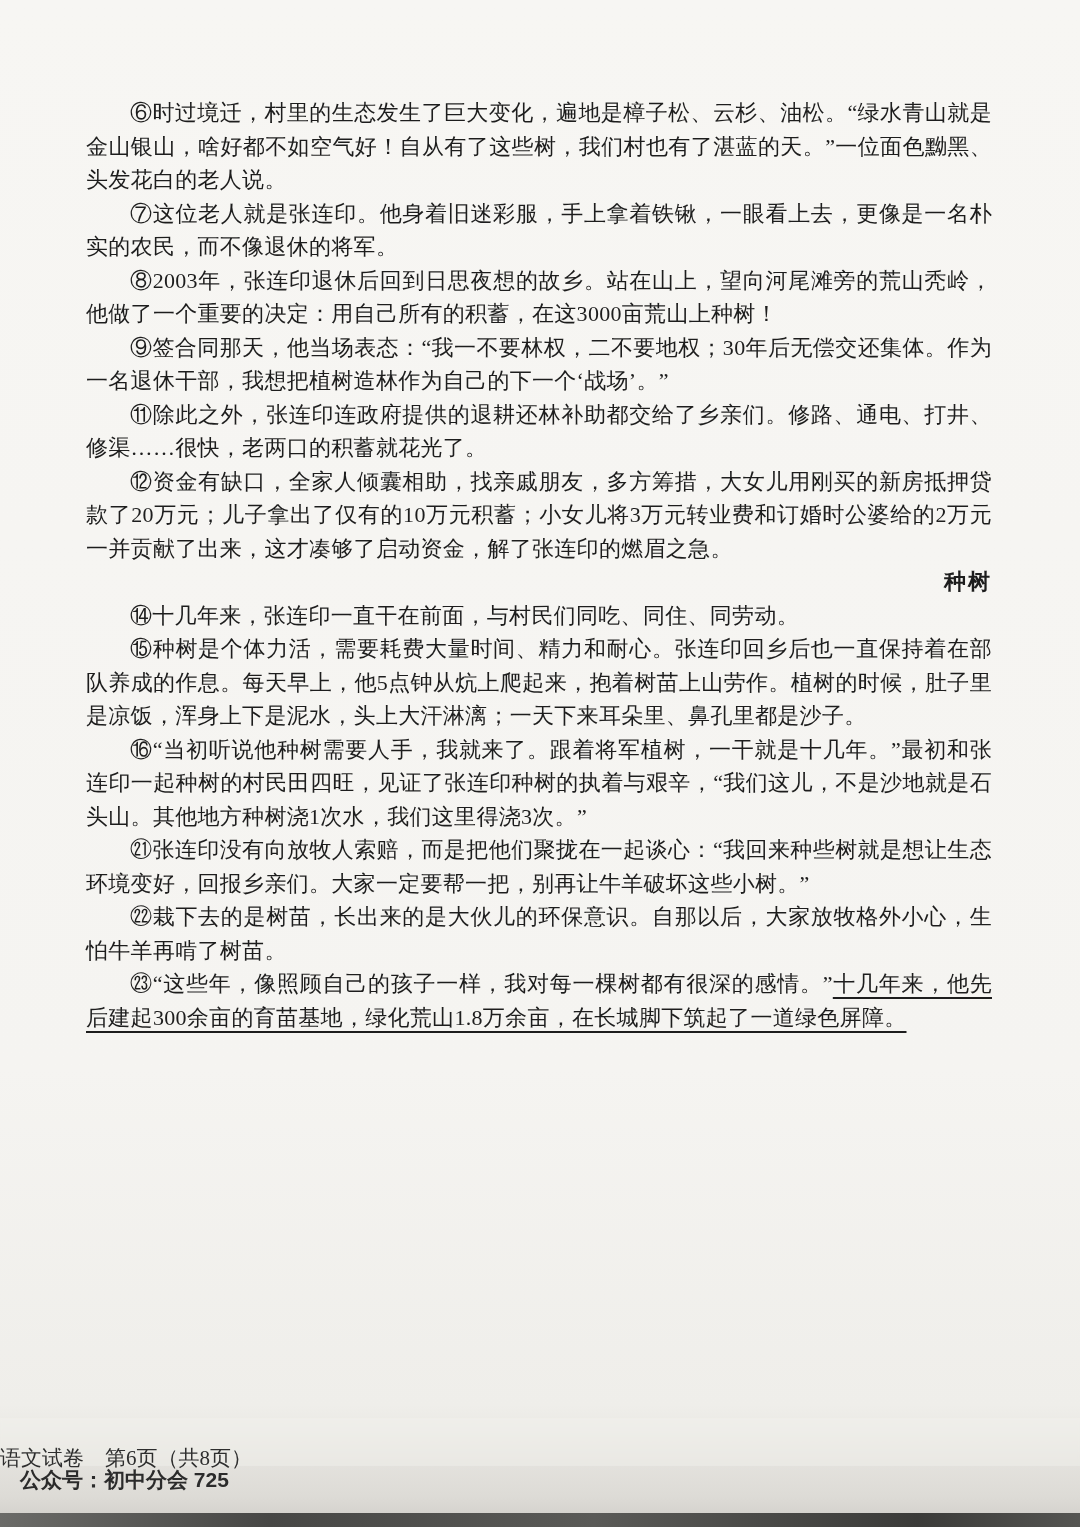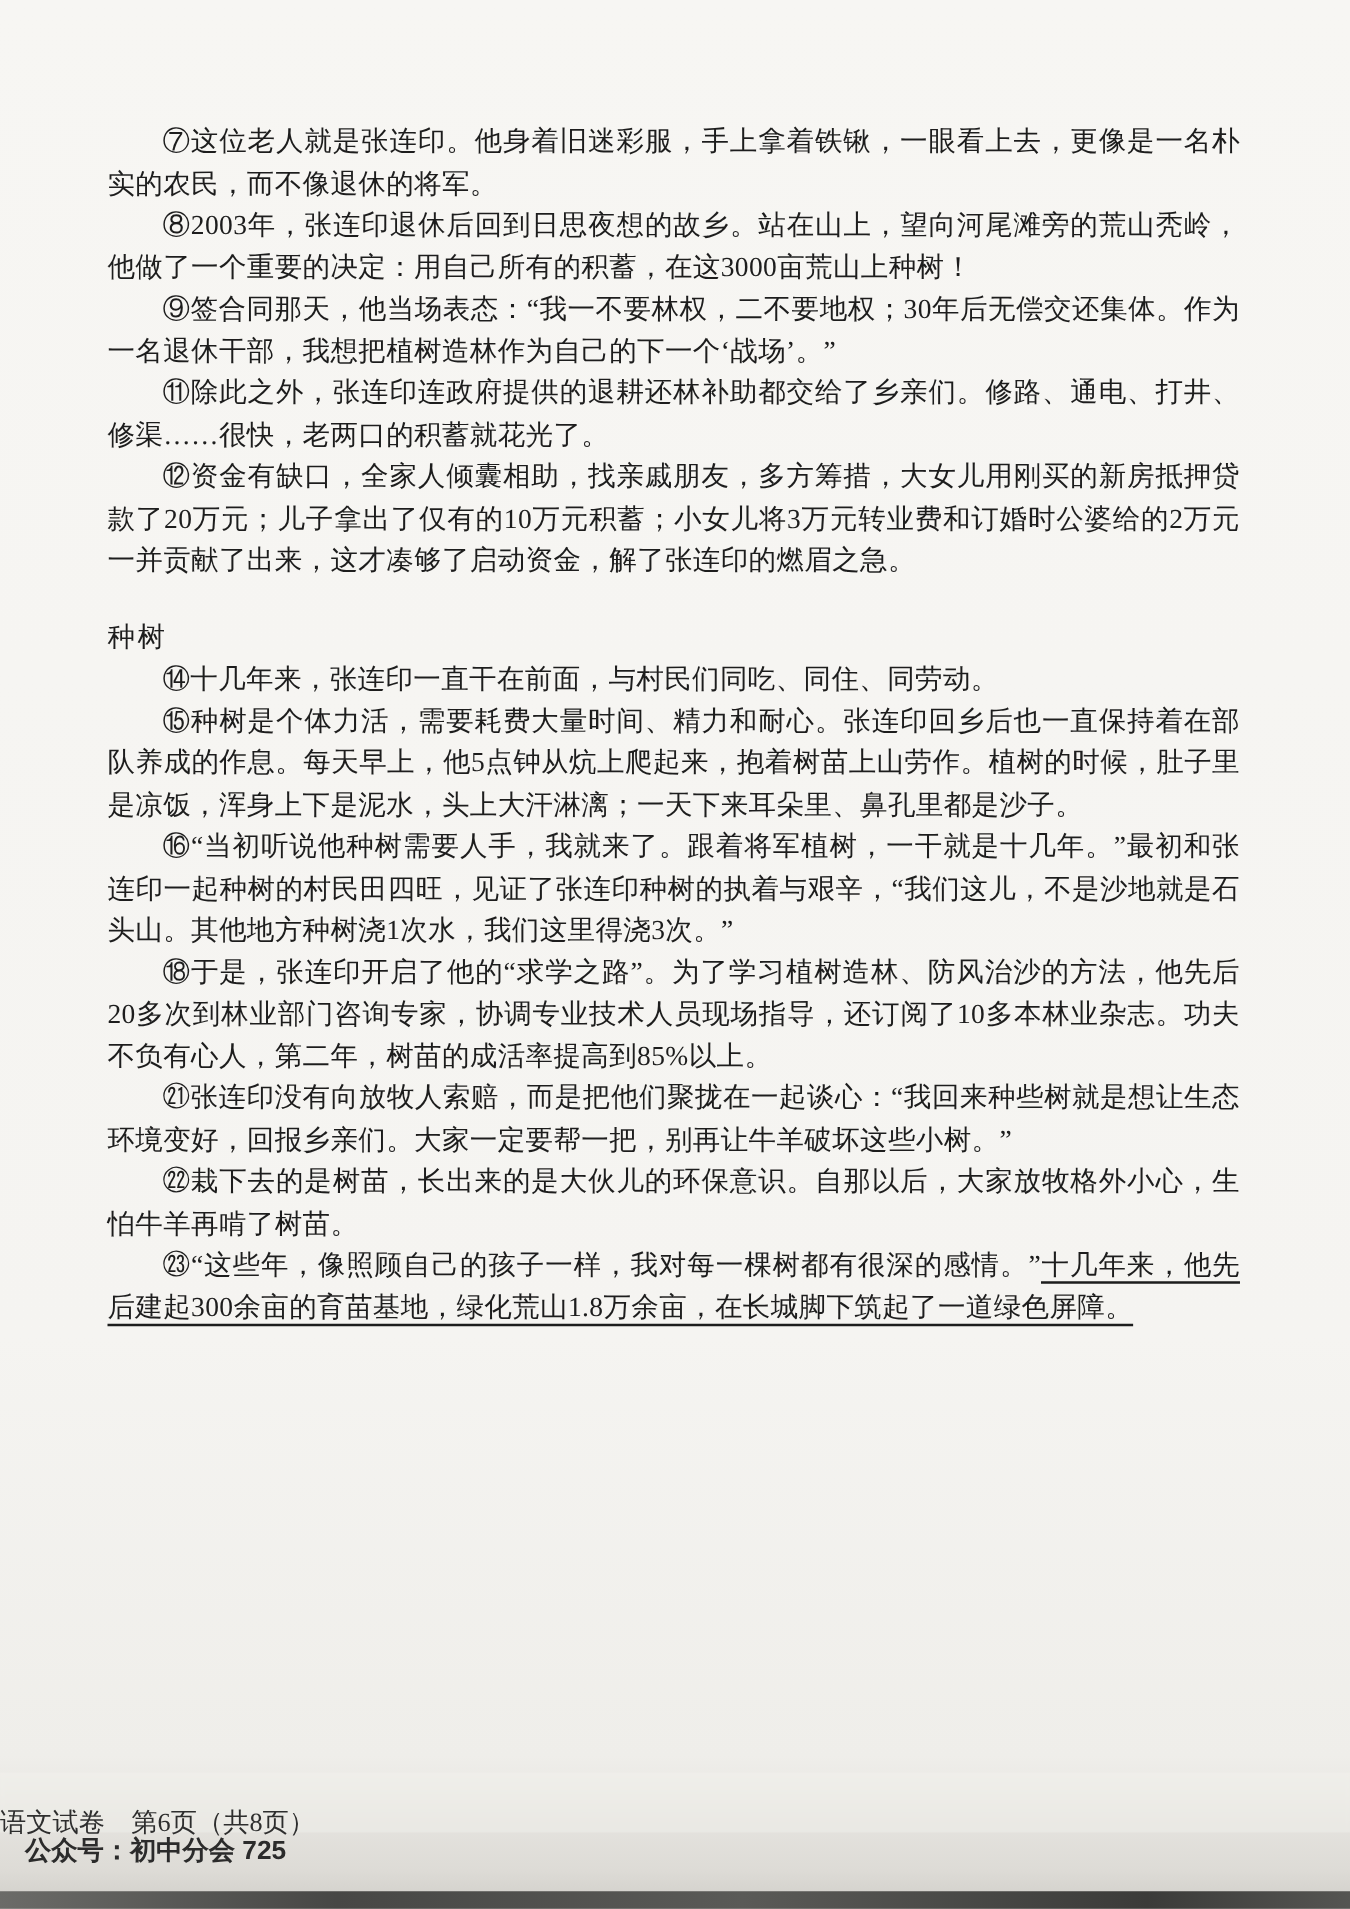--- a/index.html
+++ b/index.html
@@ -14,21 +14,21 @@
     background:linear-gradient(180deg,#f7f6f3 0%,#f5f4f1 70%,#efeeea 92%,#dddbd6 98%,#cfcdc8 100%);
   }
   .content{
     position:absolute;top:96px;left:86px;width:906px;
     color:#1d1d1d;
     font-size:22px;line-height:33.5px;
     text-align:justify;
     letter-spacing:0.3px;
   }
   .para{text-indent:2em;}
-  .heading{text-align:left;text-indent:0;font-weight:normal;letter-spacing:2px;margin-top:28px;}
+  .heading{text-align:right;text-indent:0;font-weight:bold;letter-spacing:2px;}
   .u{
     text-decoration:underline;
     text-decoration-thickness:1.5px;
     text-underline-offset:6px;
   }
   .footer{
     position:absolute;left:0;right:0;top:1444px;
     text-align:left;
     font-size:21px;color:#2e2e2e;
     filter:blur(0.6px);
@@ -48,30 +48,30 @@
     position:absolute;left:0;right:0;bottom:0;height:14px;
     background:linear-gradient(90deg,#6b6b68 0%,#474745 25%,#5a5a57 55%,#3b3b39 85%,#555552 100%);
   }
 </style>
 </head>
 <body>
 
 <div class="page">
 
   <div class="content">
+      <div class="para"><span>⑥时过境迁，村里的生态发生了巨大变化，遍地是樟子松、云杉、油松。“绿水青山就是金山银山，啥好都不如空气好！自从有了这些树，我们村也有了湛蓝的天。”一位面色黝黑、头发花白的老人说。</span></div>
       <div class="para"><span>⑦这位老人就是张连印。他身着旧迷彩服，手上拿着铁锹，一眼看上去，更像是一名朴实的农民，而不像退休的将军。</span></div>
       <div class="para"><span>⑧2003年，张连印退休后回到日思夜想的故乡。站在山上，望向河尾滩旁的荒山秃岭，他做了一个重要的决定：用自己所有的积蓄，在这3000亩荒山上种树！</span></div>
       <div class="para"><span>⑨签合同那天，他当场表态：“我一不要林权，二不要地权；30年后无偿交还集体。作为一名退休干部，我想把植树造林作为自己的下一个‘战场’。”</span></div>
       <div class="para"><span>⑪除此之外，张连印连政府提供的退耕还林补助都交给了乡亲们。修路、通电、打井、修渠……很快，老两口的积蓄就花光了。</span></div>
       <div class="para"><span>⑫资金有缺口，全家人倾囊相助，找亲戚朋友，多方筹措，大女儿用刚买的新房抵押贷款了20万元；儿子拿出了仅有的10万元积蓄；小女儿将3万元转业费和订婚时公婆给的2万元一并贡献了出来，这才凑够了启动资金，解了张连印的燃眉之急。</span></div>
       <div class="heading"><span>种树</span></div>
       <div class="para"><span>⑭十几年来，张连印一直干在前面，与村民们同吃、同住、同劳动。</span></div>
       <div class="para"><span>⑮种树是个体力活，需要耗费大量时间、精力和耐心。张连印回乡后也一直保持着在部队养成的作息。每天早上，他5点钟从炕上爬起来，抱着树苗上山劳作。植树的时候，肚子里是凉饭，浑身上下是泥水，头上大汗淋漓；一天下来耳朵里、鼻孔里都是沙子。</span></div>
       <div class="para"><span>⑯“当初听说他种树需要人手，我就来了。跟着将军植树，一干就是十几年。”最初和张连印一起种树的村民田四旺，见证了张连印种树的执着与艰辛，“我们这儿，不是沙地就是石头山。其他地方种树浇1次水，我们这里得浇3次。”</span></div>
-      <div class="para"><span>⑱于是，张连印开启了他的“求学之路”。为了学习植树造林、防风治沙的方法，他先后20多次到林业部门咨询专家，协调专业技术人员现场指导，还订阅了10多本林业杂志。功夫不负有心人，第二年，树苗的成活率提高到85%以上。</span></div>
       <div class="para"><span>㉑张连印没有向放牧人索赔，而是把他们聚拢在一起谈心：“我回来种些树就是想让生态环境变好，回报乡亲们。大家一定要帮一把，别再让牛羊破坏这些小树。”</span></div>
       <div class="para"><span>㉒栽下去的是树苗，长出来的是大伙儿的环保意识。自那以后，大家放牧格外小心，生怕牛羊再啃了树苗。</span></div>
       <div class="para"><span>㉓“这些年，像照顾自己的孩子一样，我对每一棵树都有很深的感情。”</span><span class="u">十几年来，他先后建起300余亩的育苗基地，绿化荒山1.8万余亩，在长城脚下筑起了一道绿色屏障。</span></div>
     </div>
 
   <div class="smear"></div>
 
   <div class="footer">
     <span>语文试卷　第6页（共8页）</span>
   </div>

